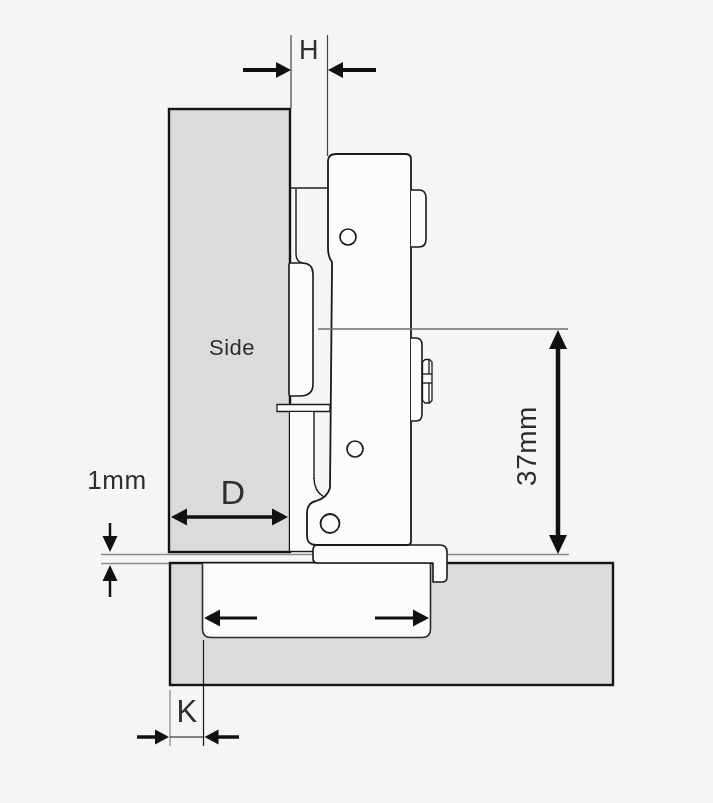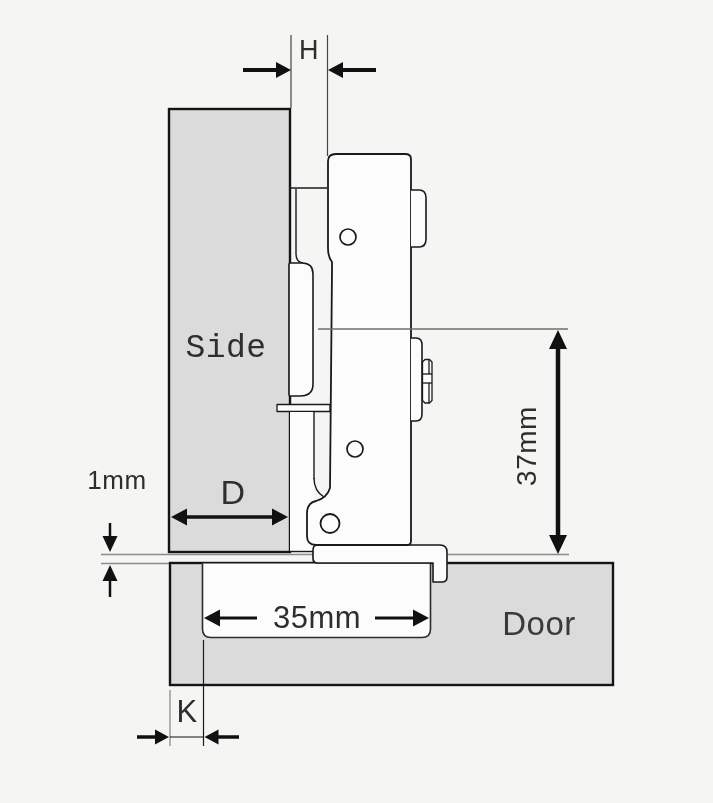--- a/index.html
+++ b/index.html
@@ -16,21 +16,21 @@
     transform:translate(-50%,-50%);
     color:#2e2e2e;
     white-space:nowrap;
     font-family:"Liberation Sans", sans-serif;
     font-weight:400;
     letter-spacing:.5px;
     line-height:1;
     user-select:none;
   }
   .lbl-h    {left:309px;top:50px;  font-size:27px;}
-  .lbl-side {left:226px;top:348px; font-size:33px;font-family:Liberation Mono, monospace;}
+  .lbl-side {left:232px;top:348px; font-size:22px;}
   .lbl-d    {left:233px;top:492px; font-size:34px;}
   .lbl-1mm  {left:117px;top:480px; font-size:26px;}
   .lbl-35mm {left:317px;top:617px; font-size:31px;}
   .lbl-door {left:539px;top:623px; font-size:33px; color:#3a3a3a;}
   .lbl-k    {left:187px;top:711px; font-size:31px;}
   .lbl-37mm {
     left:527px;top:446px;
     font-size:28px;
     transform:translate(-50%,-50%) rotate(-90deg);
   }
@@ -137,18 +137,16 @@
       <polygon points="169,737 155,729.5 155,744.5" stroke="none"></polygon>
       <polygon points="204.5,737 218.5,729.5 218.5,744.5" stroke="none"></polygon>
       <line x1="218" y1="737" x2="239" y2="737" stroke-width="3.5"></line>
     </g>
   </svg>
 
   <div class="lbl lbl-h">H</div>
   <div class="lbl lbl-side">Side</div>
   <div class="lbl lbl-d">D</div>
   <div class="lbl lbl-1mm">1mm</div>
-  <div class="lbl lbl-35mm">35mm</div>
-  <div class="lbl lbl-door">Door</div>
   <div class="lbl lbl-37mm">37mm</div>
   <div class="lbl lbl-k">K</div>
 
 </div>
 
 </body></html>

